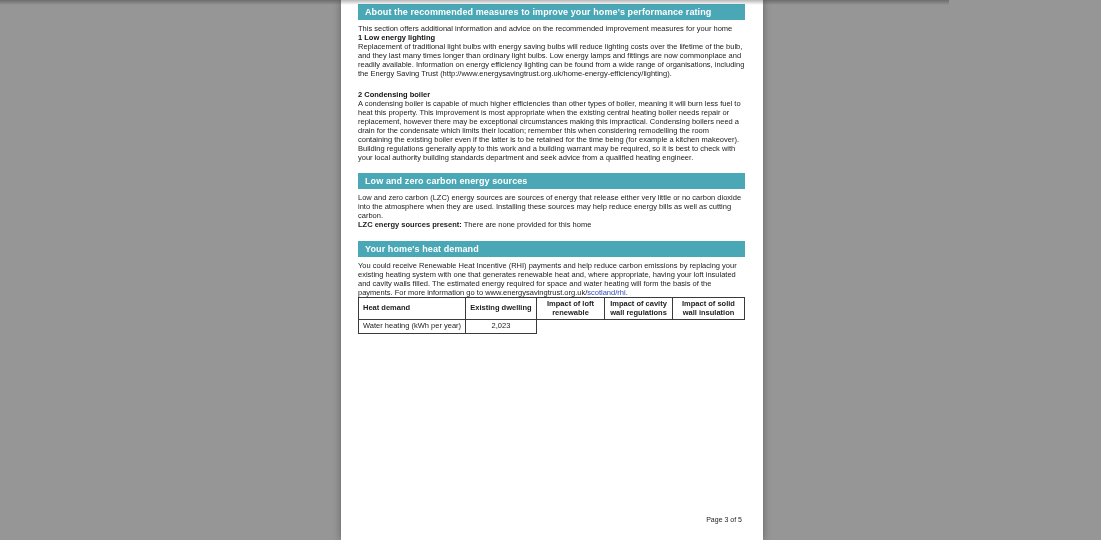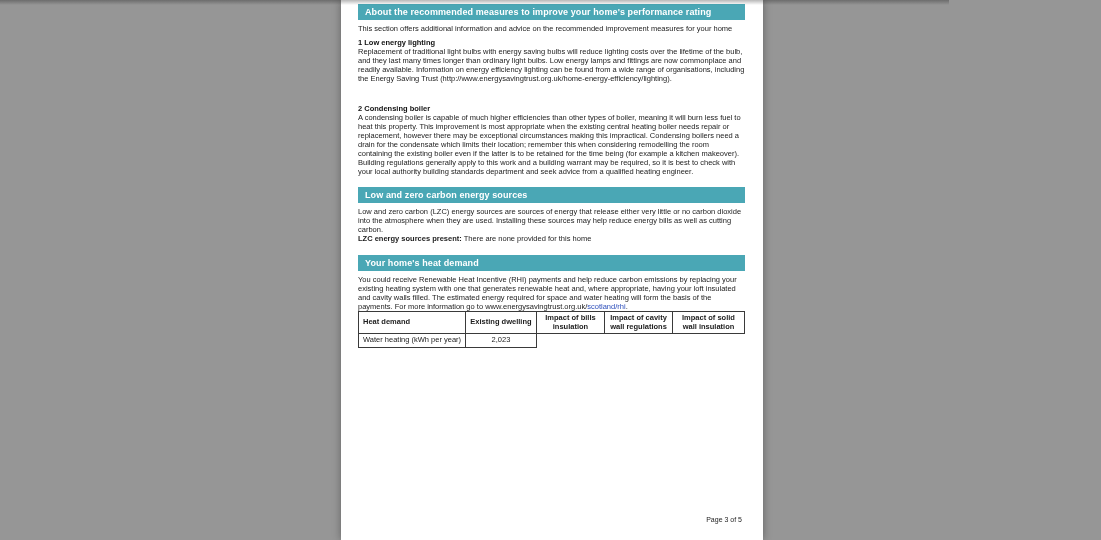--- a/index.html
+++ b/index.html
@@ -63,22 +63,22 @@
     white-space: nowrap;
     overflow: hidden;
   }
   .sub-heading {
     font-size: 7.5px;
     line-height: 9px;
     font-weight: bold;
     color: #111;
   }
   .mt4 { margin-top: 4px; }
-  .mt5 { margin-top: 5px; }
-  .mt9 { margin-top: 21px; }
+  .mt5 { }
+  .mt9 { margin-top: 12px; }
   .mt11 { margin-top: 11px; }
   .mt12 { margin-top: 12px; }
   .lzc-line { margin-top: 0px; }
   .lzc-label { font-weight: bold; }
   .link { color: #2e4fbb; text-decoration: none; text-align: center; }
 
   table.heat-table {
     margin-top: 0;
     border-collapse: collapse;
     width: 386px;
@@ -152,21 +152,21 @@
           <col class="c1">
             <col class="c2">
             <col class="c3">
             <col class="c4">
             <col class="c5">
         </colgroup>
         <tbody>
             <tr>
           <th class="left">Heat demand</th>
           <th>Existing dwelling</th>
-          <th>Impact of bills insulation</th>
+          <th>Impact of loft renewable</th>
           <th>Impact of cavity wall regulations</th>
           <th>Impact of solid wall insulation</th>
         </tr>
         <tr>
           <td class="left">Water heating (kWh per year)</td>
           <td>2,023</td>
           <td class="empty"></td>
           <td class="empty"></td>
           <td class="empty"></td>
         </tr>

